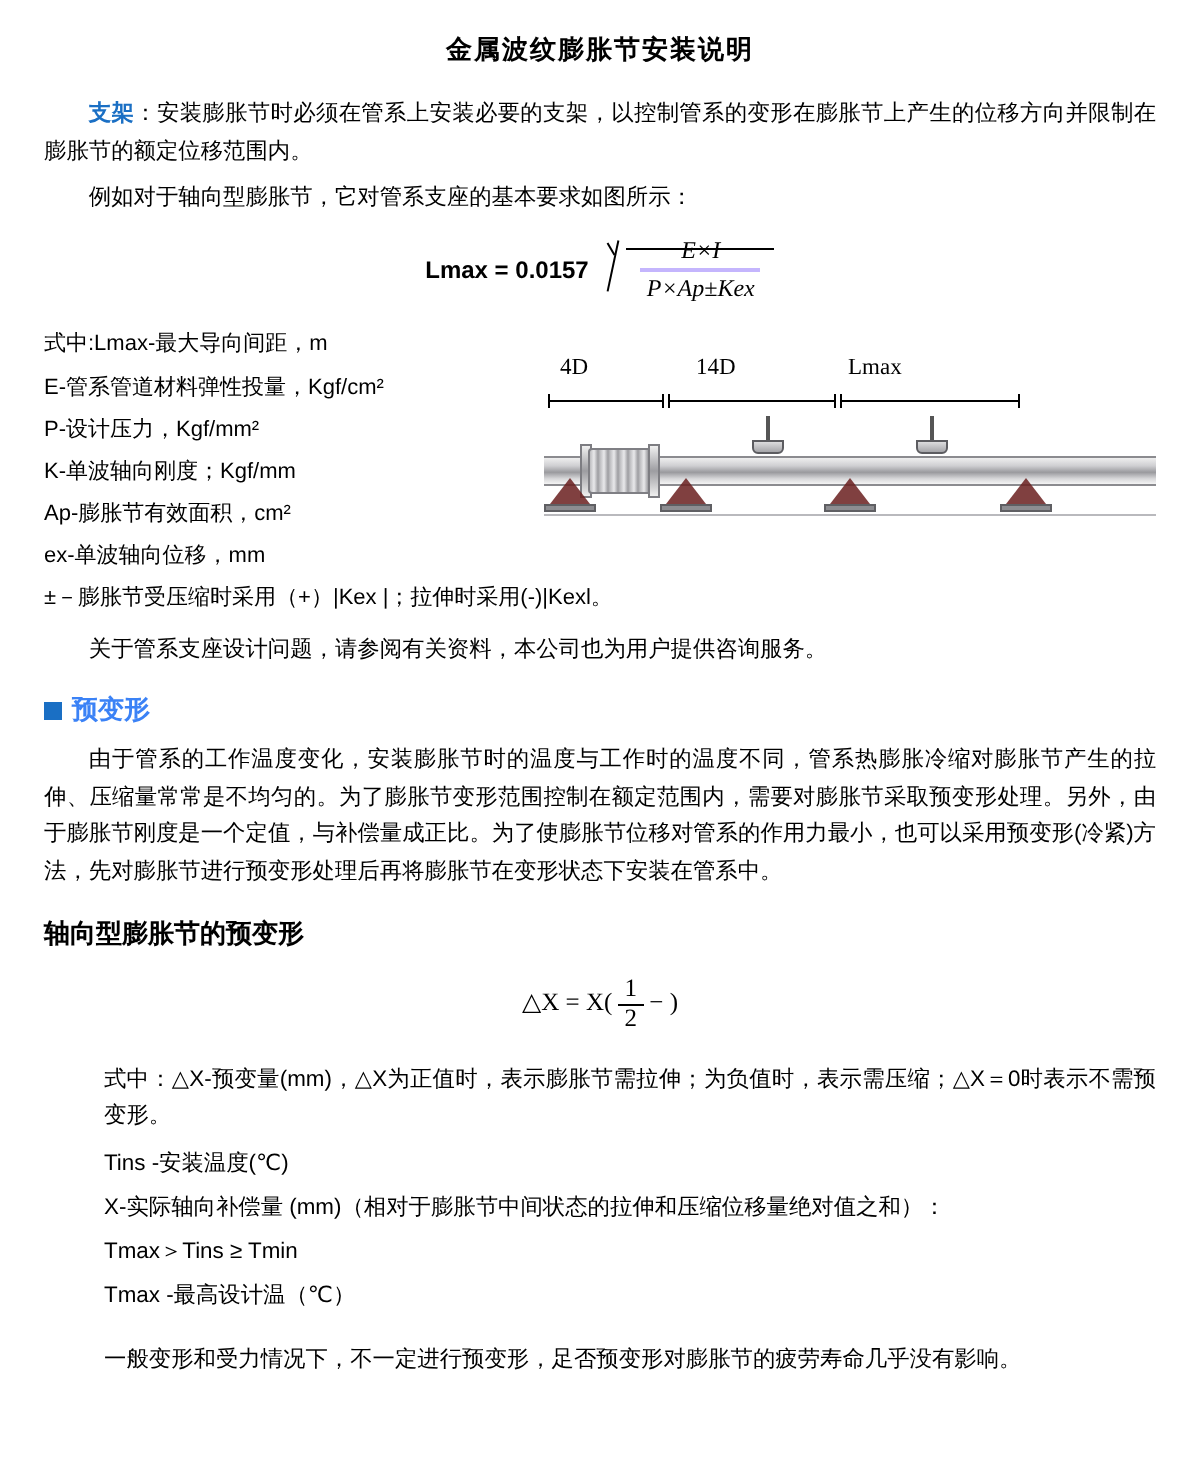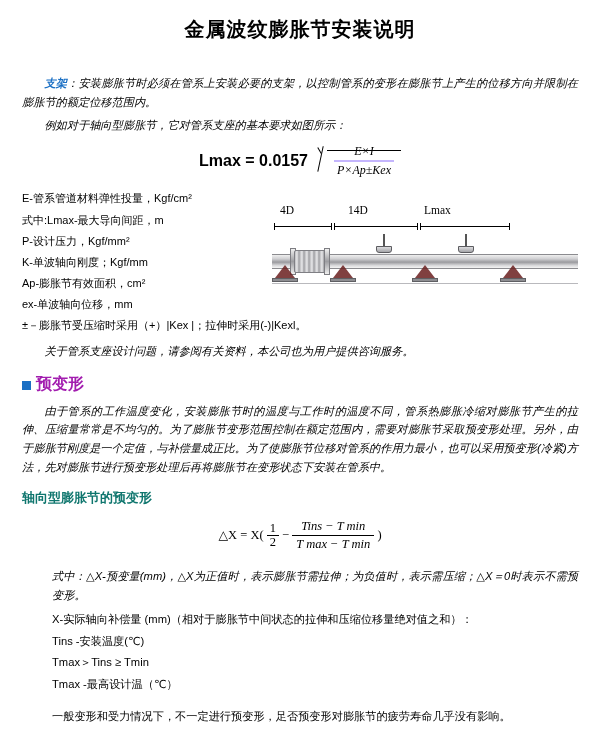--- a/index.html
+++ b/index.html
@@ -17,77 +17,76 @@
   }
   .page {
     position: relative;
     width: 600px;
     height: 737px;
     padding: 0;
     box-sizing: border-box;
   }
   .doc-title {
     text-align: center;
-    font-size: 20px;
+    font-size: 13px;
     font-weight: bold;
     letter-spacing: 1px;
-    margin: 16px 0 31px 0;
+    margin: 16px 0 14px 0;
     font-family: "DejaVu Sans", "Liberation Sans", sans-serif;
   }
   .body-wrap {
     padding: 0 22px;
   }
   p.para {
     margin: 0 0 4px 0;
     line-height: 1.68;
     text-align: justify;
     font-size: 11.2px;
-    font-style: italic;
   }
   .indent2 {
     text-indent: 2em;
   }
   .blue-head {
-    color: #a21caf;
+    color: #3b82f6;
     font-weight: bold;
-    font-size: 16px;
+    font-size: 13px;
     margin: 10px 0 5px 0;
     line-height: 1.6;
   }
   .blue-head .sq {
     display: inline-block;
     width: 9px;
     height: 9px;
     background: #1a6fc4;
     margin-right: 5px;
     vertical-align: -1px;
   }
   .blue-head-run {
     color: #1a6fc4;
     font-weight: bold;
   }
   .sub-head {
-    color: #0f766e;
+    color: #000000;
     font-weight: bold;
     font-size: 13px;
     margin: 12px 0 8px 0;
   }
   .formula-box {
     text-align: center;
     margin: 10px 0 10px 0;
   }
   .formula-inner {
     display: inline-block;
     font-family: "Liberation Serif", "DejaVu Serif", serif;
     font-size: 12px;
     position: relative;
   }
   .bold-left {
     font-weight: bold;
-    font-size: 16px;
+    font-size: 12px;
     vertical-align: middle;
     font-family: "Liberation Sans", sans-serif;
   }
   .sqrt {
     display: inline-block;
     vertical-align: middle;
     position: relative;
     margin-left: 6px;
     padding-left: 13px;
   }
@@ -334,22 +333,22 @@
     <p class="para indent2">例如对于轴向型膨胀节，它对管系支座的基本要求如图所示：</p>
 
     <div class="formula-box">
       <span class="formula-inner">
         <span class="bold-left">Lmax = 0.0157</span><span class="sqrt"><span class="overbar"><span class="frac"><span class="num">E×I</span><span class="den">P×Ap±Kex</span></span></span></span>
       </span>
     </div>
 
     <div class="mid-block">
       <div class="def-list">
+        <div>式中:Lmax-最大导向间距，m</div>
         <div>E-管系管道材料弹性投量，Kgf/cm²</div>
-        <div>式中:Lmax-最大导向间距，m</div>
         <div>P-设计压力，Kgf/mm²</div>
         <div>K-单波轴向刚度；Kgf/mm</div>
         <div>Ap-膨胀节有效面积，cm²</div>
         <div>ex-单波轴向位移，mm</div>
         <div>±－膨胀节受压缩时采用（+）|Kex |；拉伸时采用(-)|Kexl。</div>
       </div>
 
       <div class="fig">
         <div class="fig-labels">
           <span class="lbl-4d">4D</span>
@@ -404,30 +403,26 @@
 
     <div class="sub-head">轴向型膨胀节的预变形</div>
 
     <div class="eq-center">
       <span>△X = X(</span>
       <span class="half">
         <span class="n">1</span>
         <span class="d">2</span>
       </span>
       <span>−</span>
-      <span class="frac2">
-        <span class="num">Tins − T min</span>
-        <span class="den">T max − T min</span>
-      </span>
       <span>)</span>
     </div>
 
     <p class="para" style="margin-left:30px;">式中：△X-预变量(mm)，△X为正值时，表示膨胀节需拉伸；为负值时，表示需压缩；△X＝0时表示不需预变形。</p>
 
+    <div class="list-line">Tins -安装温度(℃)</div>
     <div class="list-line">X-实际轴向补偿量 (mm)（相对于膨胀节中间状态的拉伸和压缩位移量绝对值之和）：</div>
-    <div class="list-line">Tins -安装温度(℃)</div>
     <div class="list-line">Tmax＞Tins ≥ Tmin</div>
     <div class="list-line">Tmax -最高设计温（℃）</div>
 
     <p class="note-para">一般变形和受力情况下，不一定进行预变形，足否预变形对膨胀节的疲劳寿命几乎没有影响。</p>
 
   </div>
 </div>
 
 </body></html>

